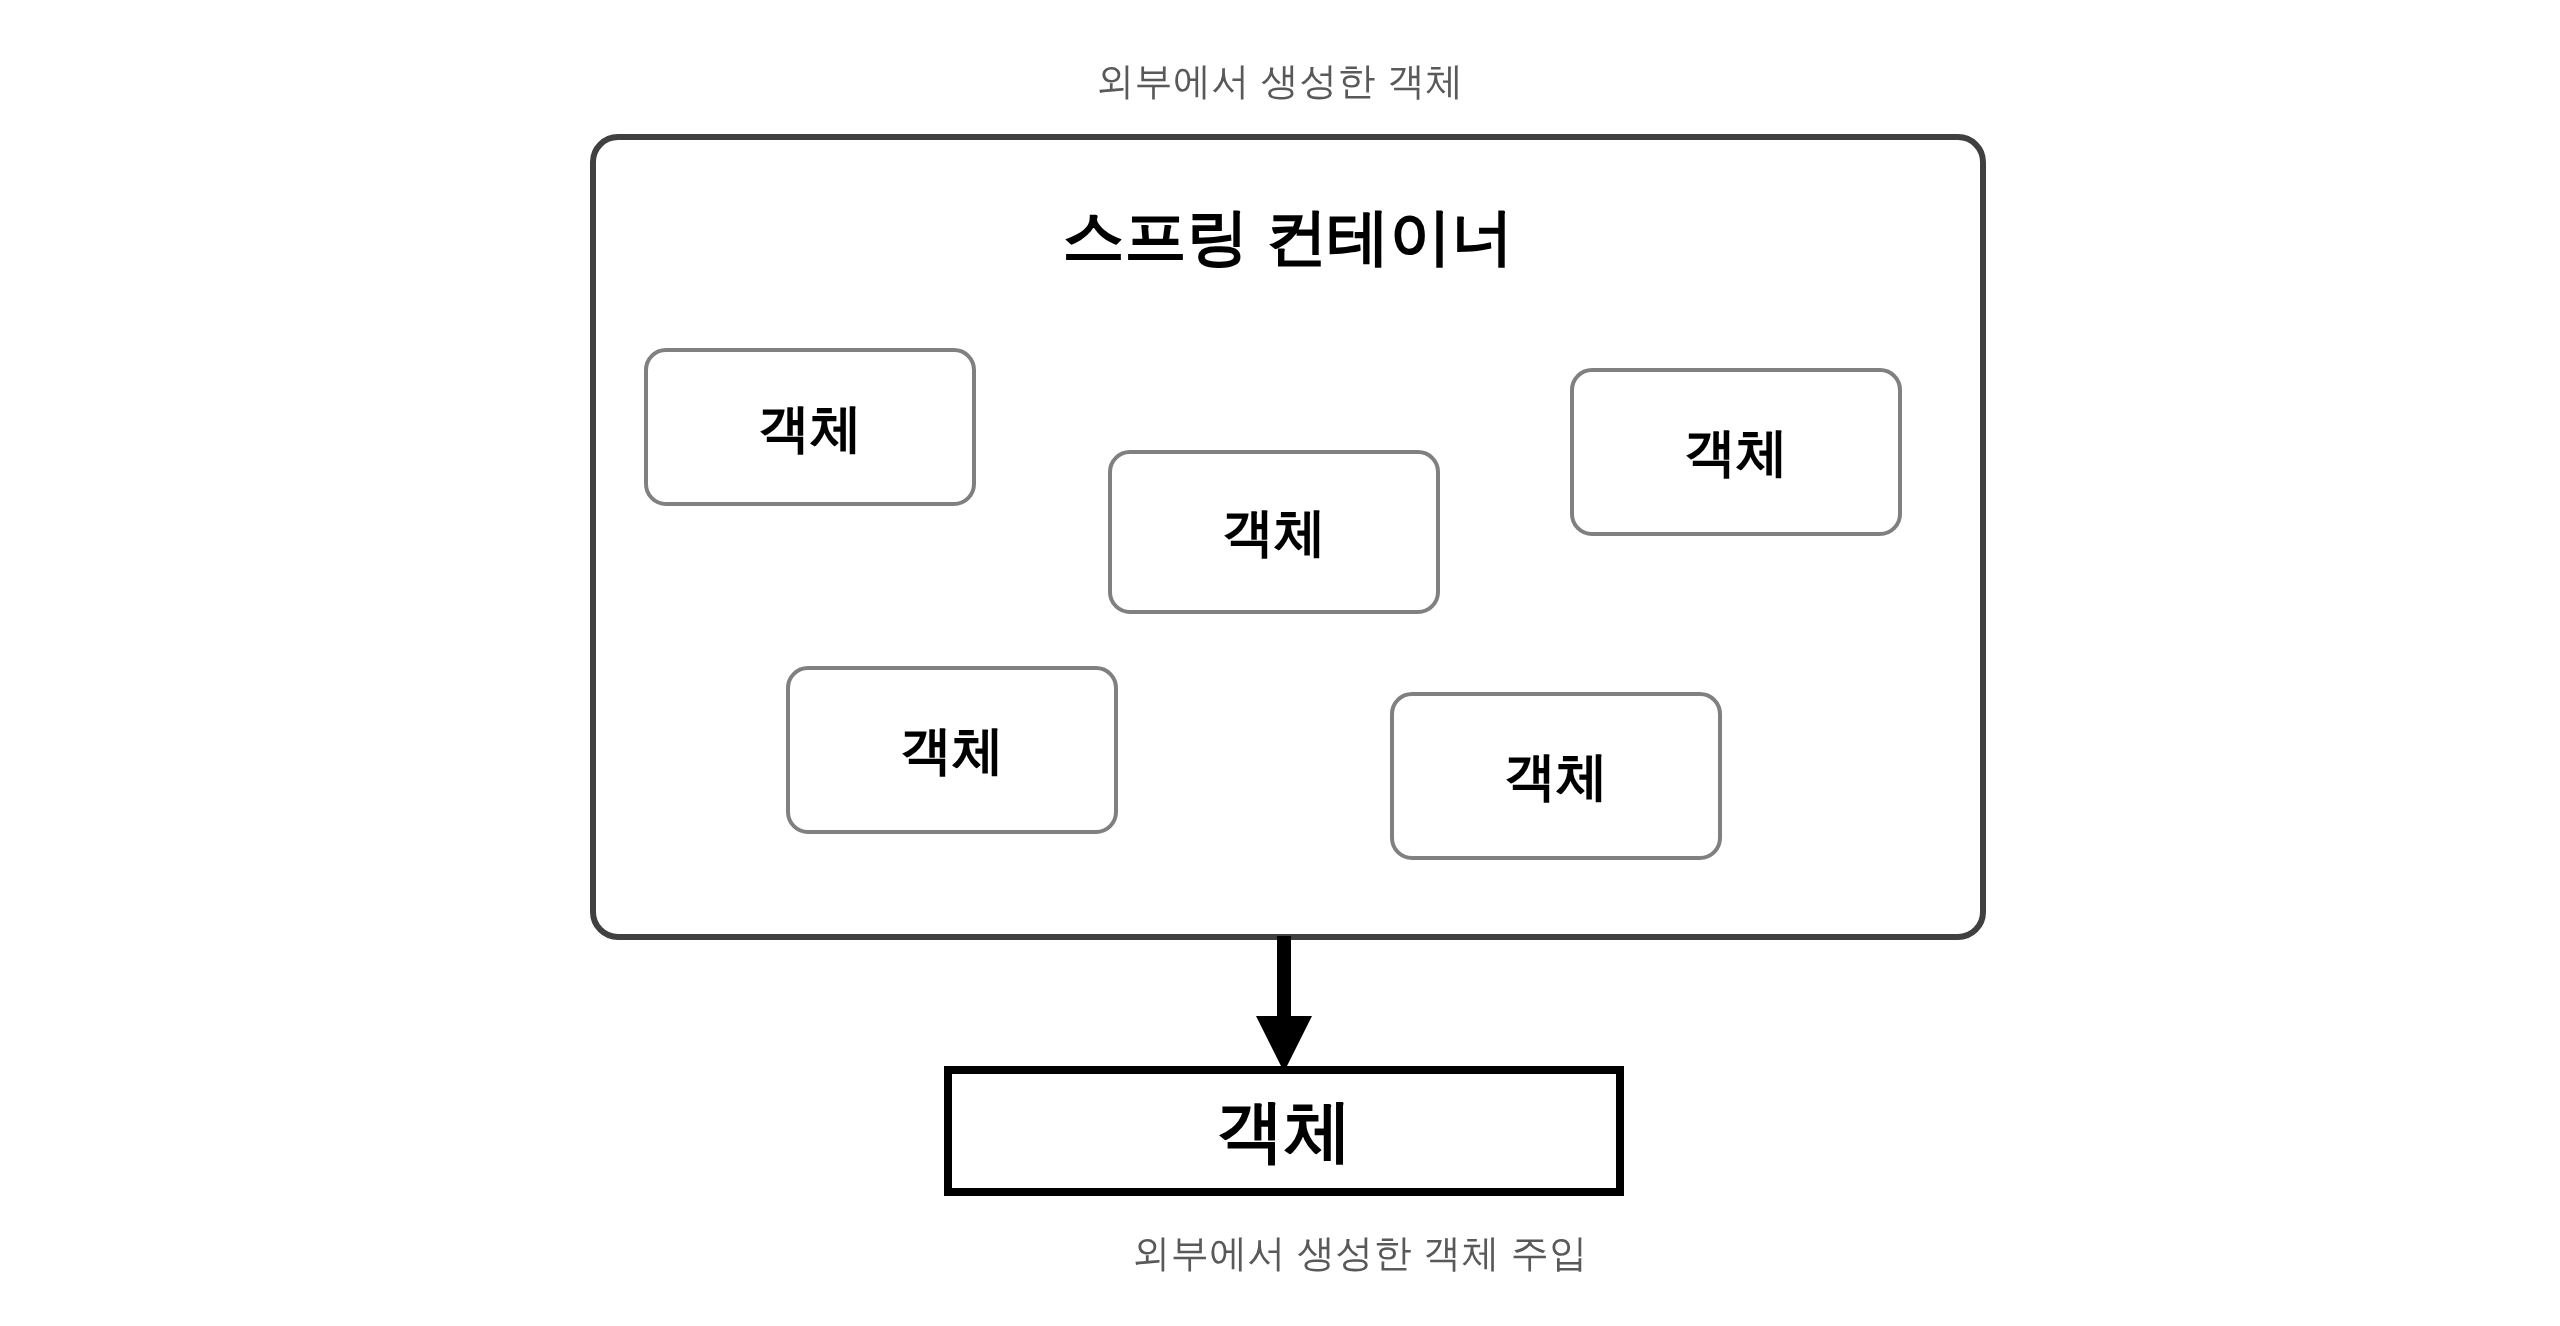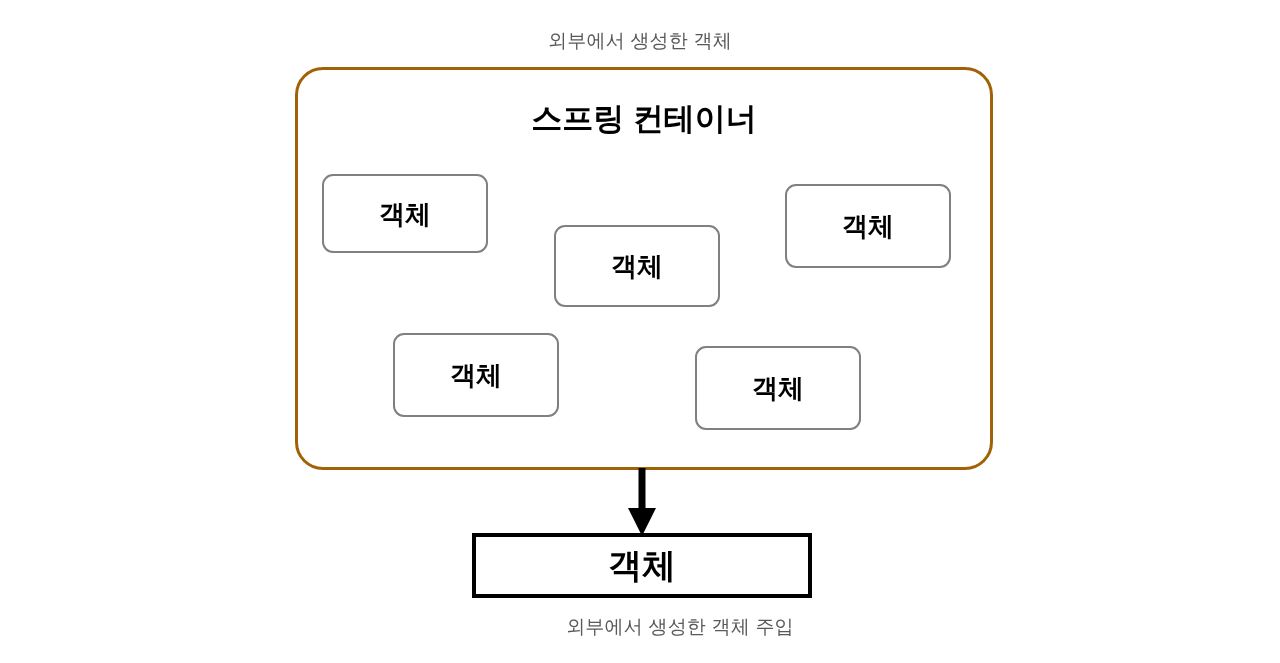--- a/index.html
+++ b/index.html
@@ -36,22 +36,22 @@
   #caption-top  { top: 28px; }
   #caption-bottom { top: 614px; padding-left: 40px; }
 
   
   #spring-container {
     position: absolute;
     left: 295px;
     top: 67px;
     width: 698px;
     height: 403px;
-    border: 3px solid #a16207;
-    border-radius: 28px;
+    border: 3px solid #404040;
+    border-radius: 14px;
     background: #ffffff;
     box-sizing: border-box;
   }
 
   #container-title {
     position: absolute;
     top: 28px;
     left: 0;
     width: 100%;
     text-align: center;

